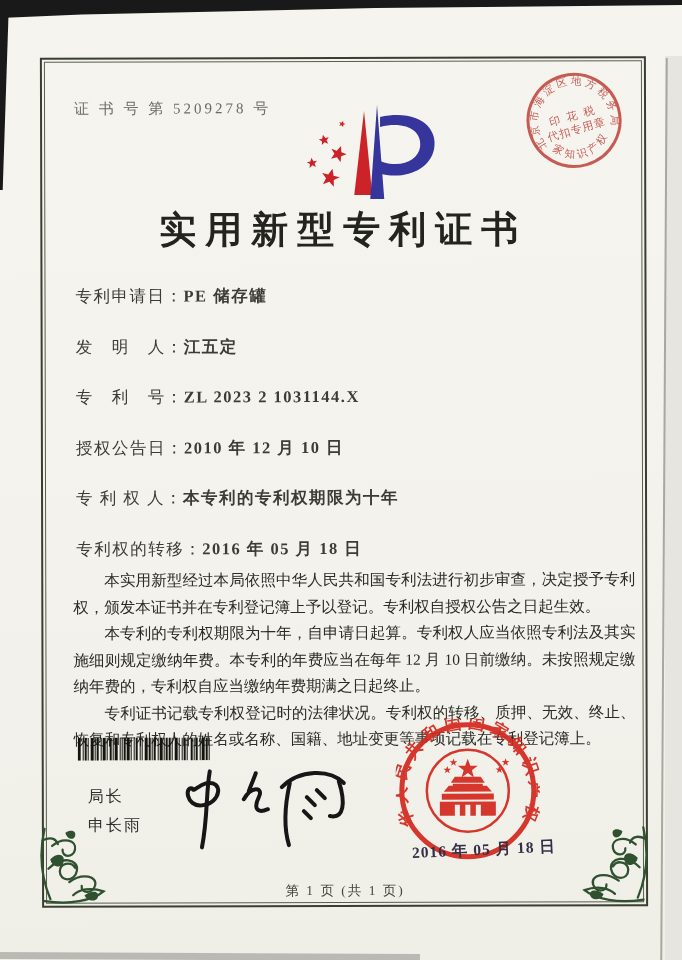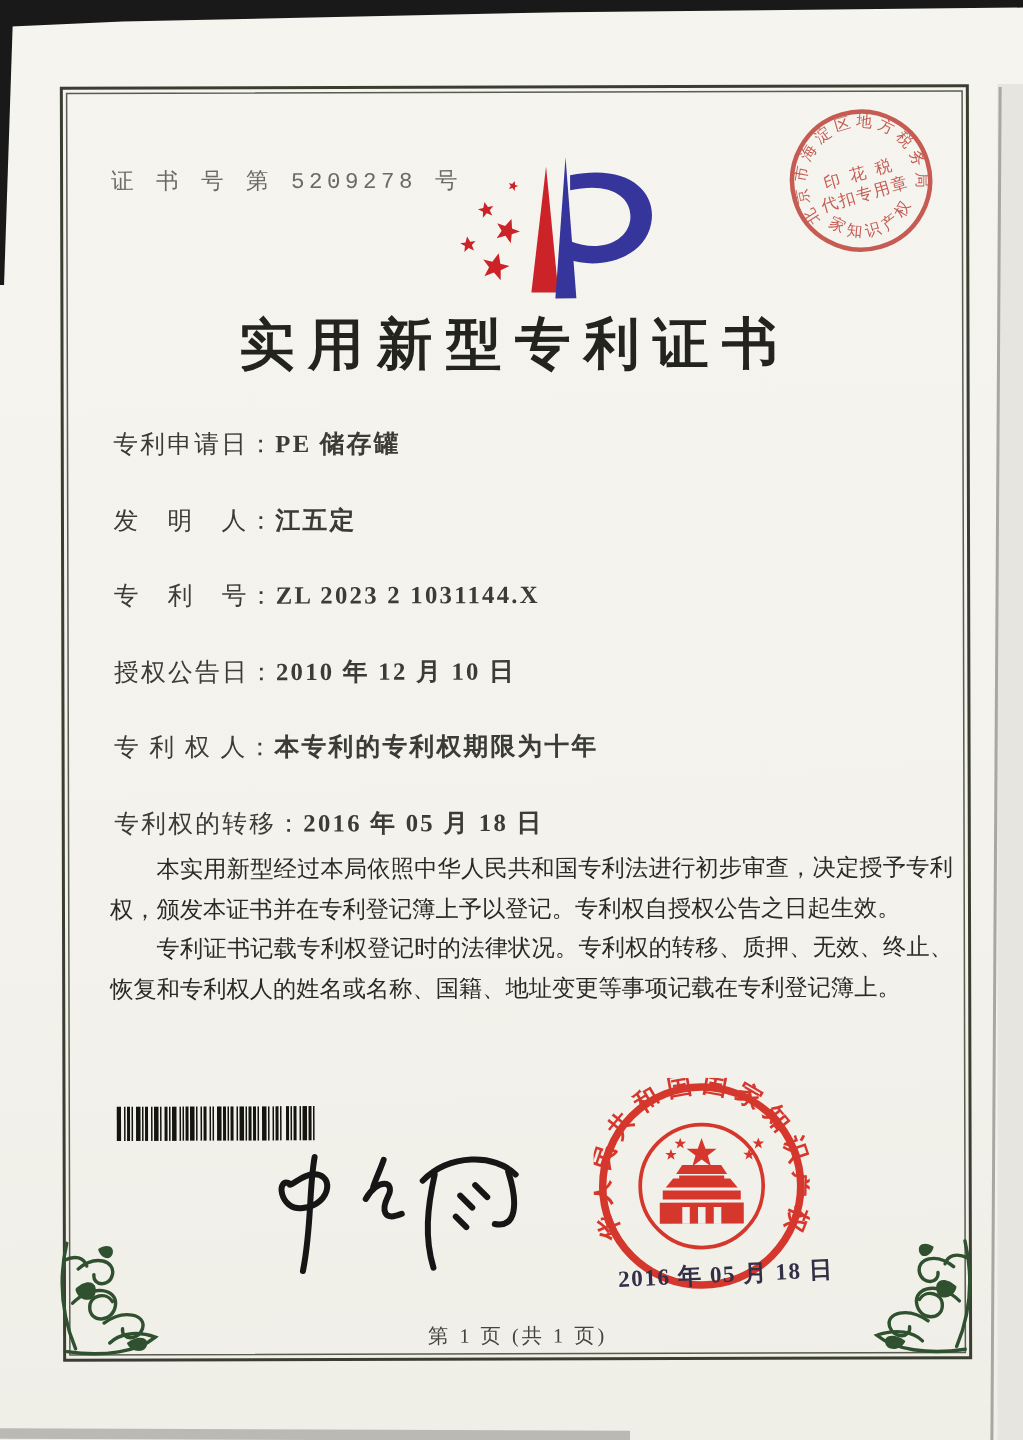--- a/index.html
+++ b/index.html
@@ -31,22 +31,22 @@
     position:absolute;left:0;bottom:0;width:420px;height:7px;background:#8f8e88;
     transform:rotate(0.25deg);opacity:.55;
   }
   .frame{
     position:absolute;left:41px;top:57px;width:602px;height:846px;
     border:2px solid #3a3e31;transform:rotate(-0.15deg);
   }
   .frame-inner{position:absolute;inset:2px;border:1px solid #595d50;}
 
   .cert-number{
-    position:absolute;left:32px;top:52px;
-    font-size:15px;color:#6b6b66;letter-spacing:3px;font-family:Liberation Mono, monospace;
+    position:absolute;left:32px;top:40px;
+    font-size:15px;color:#6b6b66;letter-spacing:3px;
   }
   .logo{position:absolute;left:238px;top:40px;width:176px;height:110px;}
   .tax-stamp{position:absolute;left:482px;top:12px;width:100px;height:100px;opacity:.88;}
 
   .title{
     position:absolute;left:0;top:146px;width:100%;text-align:center;
     font-size:37px;font-weight:600;color:#24241f;letter-spacing:9px;
   }
 
   .fields{position:absolute;left:33px;top:226px;right:30px;}
@@ -149,25 +149,30 @@
       <div class="field-row">
         <span class="field-label">专 利 权 人：</span><span class="field-value">本专利的专利权期限为十年</span>
       </div>
       <div class="field-row">
         <span class="field-label">专利权的转移：</span><span class="field-value">2016 年 05 月 18 日</span>
       </div>
     </div>
 
     <div class="body-text">
       <p>本实用新型经过本局依照中华人民共和国专利法进行初步审查，决定授予专利权，颁发本证书并在专利登记簿上予以登记。专利权自授权公告之日起生效。</p>
+      <p>本专利的专利权期限为十年，自申请日起算。专利权人应当依照专利法及其实施细则规定缴纳年费。本专利的年费应当在每年 12 月 10 日前缴纳。未按照规定缴纳年费的，专利权自应当缴纳年费期满之日起终止。</p>
       <p>专利证书记载专利权登记时的法律状况。专利权的转移、质押、无效、终止、恢复和专利权人的姓名或名称、国籍、地址变更等事项记载在专利登记簿上。</p>
     </div>
 
     <div class="barcode"><span style="display: inline-block; height: 100%; width: 3px; background: rgb(21, 21, 15);"></span><span style="display: inline-block; height: 100%; width: 2px; background: transparent;"></span><span style="display: inline-block; height: 100%; width: 1px; background: rgb(21, 21, 15);"></span><span style="display: inline-block; height: 100%; width: 1px; background: transparent;"></span><span style="display: inline-block; height: 100%; width: 2px; background: rgb(21, 21, 15);"></span><span style="display: inline-block; height: 100%; width: 1px; background: transparent;"></span><span style="display: inline-block; height: 100%; width: 1px; background: rgb(21, 21, 15);"></span><span style="display: inline-block; height: 100%; width: 2px; background: transparent;"></span><span style="display: inline-block; height: 100%; width: 3px; background: rgb(21, 21, 15);"></span><span style="display: inline-block; height: 100%; width: 1px; background: transparent;"></span><span style="display: inline-block; height: 100%; width: 1px; background: rgb(21, 21, 15);"></span><span style="display: inline-block; height: 100%; width: 1px; background: transparent;"></span><span style="display: inline-block; height: 100%; width: 2px; background: rgb(21, 21, 15);"></span><span style="display: inline-block; height: 100%; width: 2px; background: transparent;"></span><span style="display: inline-block; height: 100%; width: 1px; background: rgb(21, 21, 15);"></span><span style="display: inline-block; height: 100%; width: 1px; background: transparent;"></span><span style="display: inline-block; height: 100%; width: 3px; background: rgb(21, 21, 15);"></span><span style="display: inline-block; height: 100%; width: 1px; background: transparent;"></span><span style="display: inline-block; height: 100%; width: 1px; background: rgb(21, 21, 15);"></span><span style="display: inline-block; height: 100%; width: 2px; background: transparent;"></span><span style="display: inline-block; height: 100%; width: 2px; background: rgb(21, 21, 15);"></span><span style="display: inline-block; height: 100%; width: 1px; background: transparent;"></span><span style="display: inline-block; height: 100%; width: 1px; background: rgb(21, 21, 15);"></span><span style="display: inline-block; height: 100%; width: 1px; background: transparent;"></span><span style="display: inline-block; height: 100%; width: 3px; background: rgb(21, 21, 15);"></span><span style="display: inline-block; height: 100%; width: 2px; background: transparent;"></span><span style="display: inline-block; height: 100%; width: 1px; background: rgb(21, 21, 15);"></span><span style="display: inline-block; height: 100%; width: 1px; background: transparent;"></span><span style="display: inline-block; height: 100%; width: 1px; background: rgb(21, 21, 15);"></span><span style="display: inline-block; height: 100%; width: 1px; background: transparent;"></span><span style="display: inline-block; height: 100%; width: 2px; background: rgb(21, 21, 15);"></span><span style="display: inline-block; height: 100%; width: 1px; background: transparent;"></span><span style="display: inline-block; height: 100%; width: 3px; background: rgb(21, 21, 15);"></span><span style="display: inline-block; height: 100%; width: 1px; background: transparent;"></span><span style="display: inline-block; height: 100%; width: 1px; background: rgb(21, 21, 15);"></span><span style="display: inline-block; height: 100%; width: 2px; background: transparent;"></span><span style="display: inline-block; height: 100%; width: 1px; background: rgb(21, 21, 15);"></span><span style="display: inline-block; height: 100%; width: 1px; background: transparent;"></span><span style="display: inline-block; height: 100%; width: 2px; background: rgb(21, 21, 15);"></span><span style="display: inline-block; height: 100%; width: 2px; background: transparent;"></span><span style="display: inline-block; height: 100%; width: 1px; background: rgb(21, 21, 15);"></span><span style="display: inline-block; height: 100%; width: 1px; background: transparent;"></span><span style="display: inline-block; height: 100%; width: 1px; background: rgb(21, 21, 15);"></span><span style="display: inline-block; height: 100%; width: 2px; background: transparent;"></span><span style="display: inline-block; height: 100%; width: 3px; background: rgb(21, 21, 15);"></span><span style="display: inline-block; height: 100%; width: 1px; background: transparent;"></span><span style="display: inline-block; height: 100%; width: 2px; background: rgb(21, 21, 15);"></span><span style="display: inline-block; height: 100%; width: 1px; background: transparent;"></span><span style="display: inline-block; height: 100%; width: 1px; background: rgb(21, 21, 15);"></span><span style="display: inline-block; height: 100%; width: 1px; background: transparent;"></span><span style="display: inline-block; height: 100%; width: 2px; background: rgb(21, 21, 15);"></span><span style="display: inline-block; height: 100%; width: 2px; background: transparent;"></span><span style="display: inline-block; height: 100%; width: 1px; background: rgb(21, 21, 15);"></span><span style="display: inline-block; height: 100%; width: 1px; background: transparent;"></span><span style="display: inline-block; height: 100%; width: 3px; background: rgb(21, 21, 15);"></span><span style="display: inline-block; height: 100%; width: 1px; background: transparent;"></span><span style="display: inline-block; height: 100%; width: 1px; background: rgb(21, 21, 15);"></span><span style="display: inline-block; height: 100%; width: 1px; background: transparent;"></span><span style="display: inline-block; height: 100%; width: 2px; background: rgb(21, 21, 15);"></span><span style="display: inline-block; height: 100%; width: 1px; background: transparent;"></span><span style="display: inline-block; height: 100%; width: 2px; background: rgb(21, 21, 15);"></span><span style="display: inline-block; height: 100%; width: 1px; background: transparent;"></span><span style="display: inline-block; height: 100%; width: 1px; background: rgb(21, 21, 15);"></span><span style="display: inline-block; height: 100%; width: 2px; background: transparent;"></span><span style="display: inline-block; height: 100%; width: 3px; background: rgb(21, 21, 15);"></span><span style="display: inline-block; height: 100%; width: 1px; background: transparent;"></span><span style="display: inline-block; height: 100%; width: 1px; background: rgb(21, 21, 15);"></span><span style="display: inline-block; height: 100%; width: 2px; background: transparent;"></span><span style="display: inline-block; height: 100%; width: 1px; background: rgb(21, 21, 15);"></span><span style="display: inline-block; height: 100%; width: 1px; background: transparent;"></span><span style="display: inline-block; height: 100%; width: 2px; background: rgb(21, 21, 15);"></span><span style="display: inline-block; height: 100%; width: 1px; background: transparent;"></span><span style="display: inline-block; height: 100%; width: 1px; background: rgb(21, 21, 15);"></span><span style="display: inline-block; height: 100%; width: 3px; background: transparent;"></span><span style="display: inline-block; height: 100%; width: 2px; background: rgb(21, 21, 15);"></span><span style="display: inline-block; height: 100%; width: 1px; background: transparent;"></span><span style="display: inline-block; height: 100%; width: 1px; background: rgb(21, 21, 15);"></span><span style="display: inline-block; height: 100%; width: 1px; background: transparent;"></span><span style="display: inline-block; height: 100%; width: 2px; background: rgb(21, 21, 15);"></span><span style="display: inline-block; height: 100%; width: 2px; background: transparent;"></span><span style="display: inline-block; height: 100%; width: 1px; background: rgb(21, 21, 15);"></span><span style="display: inline-block; height: 100%; width: 1px; background: transparent;"></span><span style="display: inline-block; height: 100%; width: 3px; background: rgb(21, 21, 15);"></span><span style="display: inline-block; height: 100%; width: 1px; background: transparent;"></span><span style="display: inline-block; height: 100%; width: 2px; background: rgb(21, 21, 15);"></span><span style="display: inline-block; height: 100%; width: 1px; background: transparent;"></span><span style="display: inline-block; height: 100%; width: 1px; background: rgb(21, 21, 15);"></span><span style="display: inline-block; height: 100%; width: 2px; background: transparent;"></span></div>
 
+    <div class="director-block">
+      <div class="director-title">局长</div>
+      <div class="director-name">申长雨</div>
+    </div>
 
     <svg class="signature" viewBox="0 0 195 95">
       <g fill="none" stroke="#161616" stroke-width="4" stroke-linecap="round" stroke-linejoin="round">
         <path d="M34,12 C30,34 32,58 26,88"></path>
         <path d="M18,30 C8,24 10,48 26,46 C46,44 48,20 30,24 C23,26 18,32 17,30"></path>
         <path d="M80,14 C78,20 75,26 73,32"></path>
         <path d="M68,40 C76,26 88,28 83,38 C78,48 80,55 92,50"></path>
         <path d="M106,28 C124,10 154,10 168,24"></path>
         <path d="M114,24 C109,46 107,66 113,86"></path>
         <path d="M163,22 C170,44 168,60 154,57"></path>

